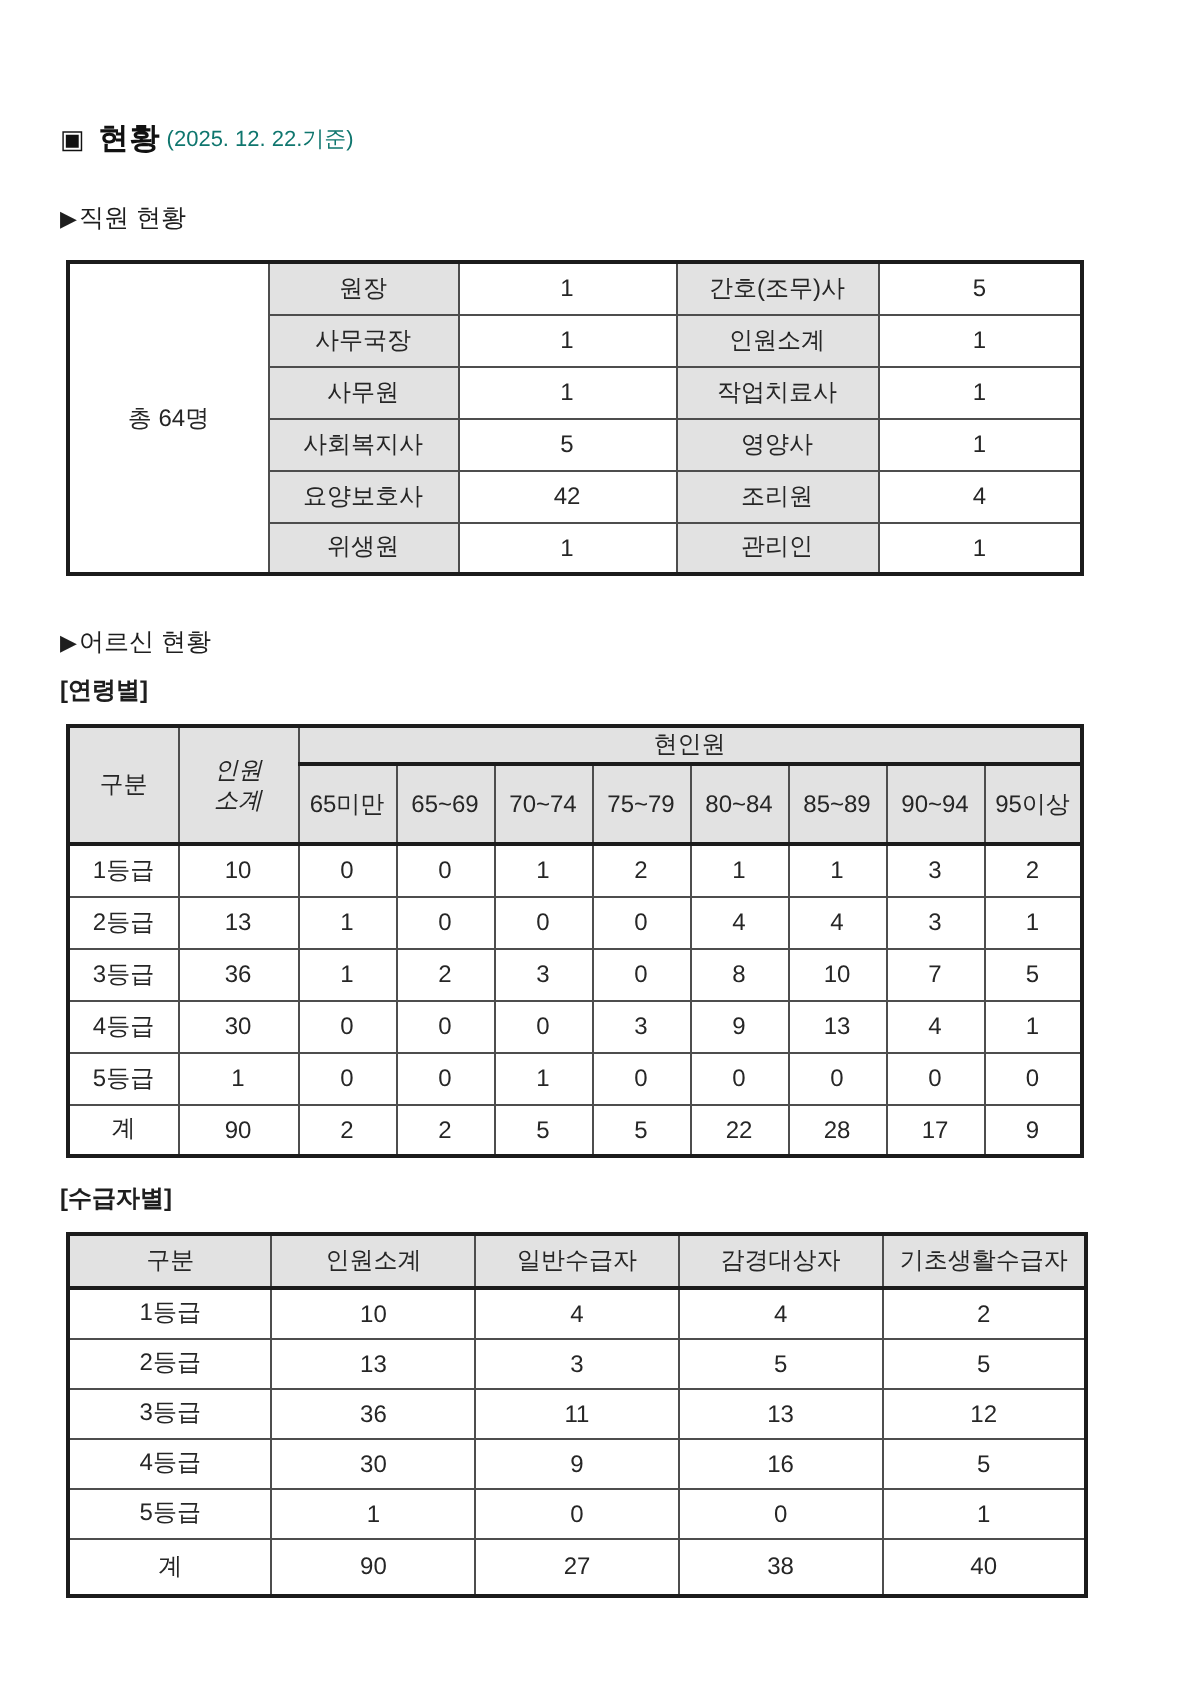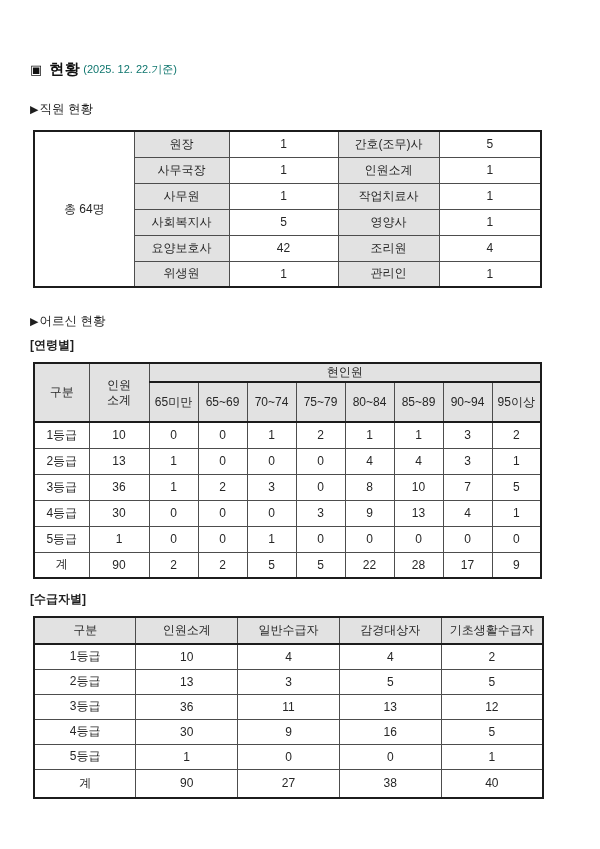--- a/index.html
+++ b/index.html
@@ -47,21 +47,21 @@
   .t1 .c0{width:100px;} .t1 .c1{width:95px;} .t1 .c2{width:109px;}
   .t1 .c3{width:101px;} .t1 .c4{width:102px;}
 
   
   .t2{width:509px;margin-top:8px;}
   .t2 .cg{width:55px;} .t2 .cs{width:60px;} .t2 .ca{width:49px;}
   .t2 tr.h1 td{height:19px;}
   .t2 tr.h2 td{height:40px;}
   .t2 tbody td{height:26px;}
   .t2 thead td{border-bottom:2px solid var(--outer-border);}
-  .hline{display:block;line-height:1.25;}
+  .hline{display:block;line-height:1.25;font-style:italic;}
 
   
   .t3{width:509px;margin-top:8px;}
   .t3 .cb{width:101.8px;}
   .t3 thead td{height:27px;border-bottom:2px solid var(--outer-border);}
   .t3 tbody td{height:25px;}
   .t3 tr.total-row td{height:29px;}
 </style>
 </head>
 <body>

